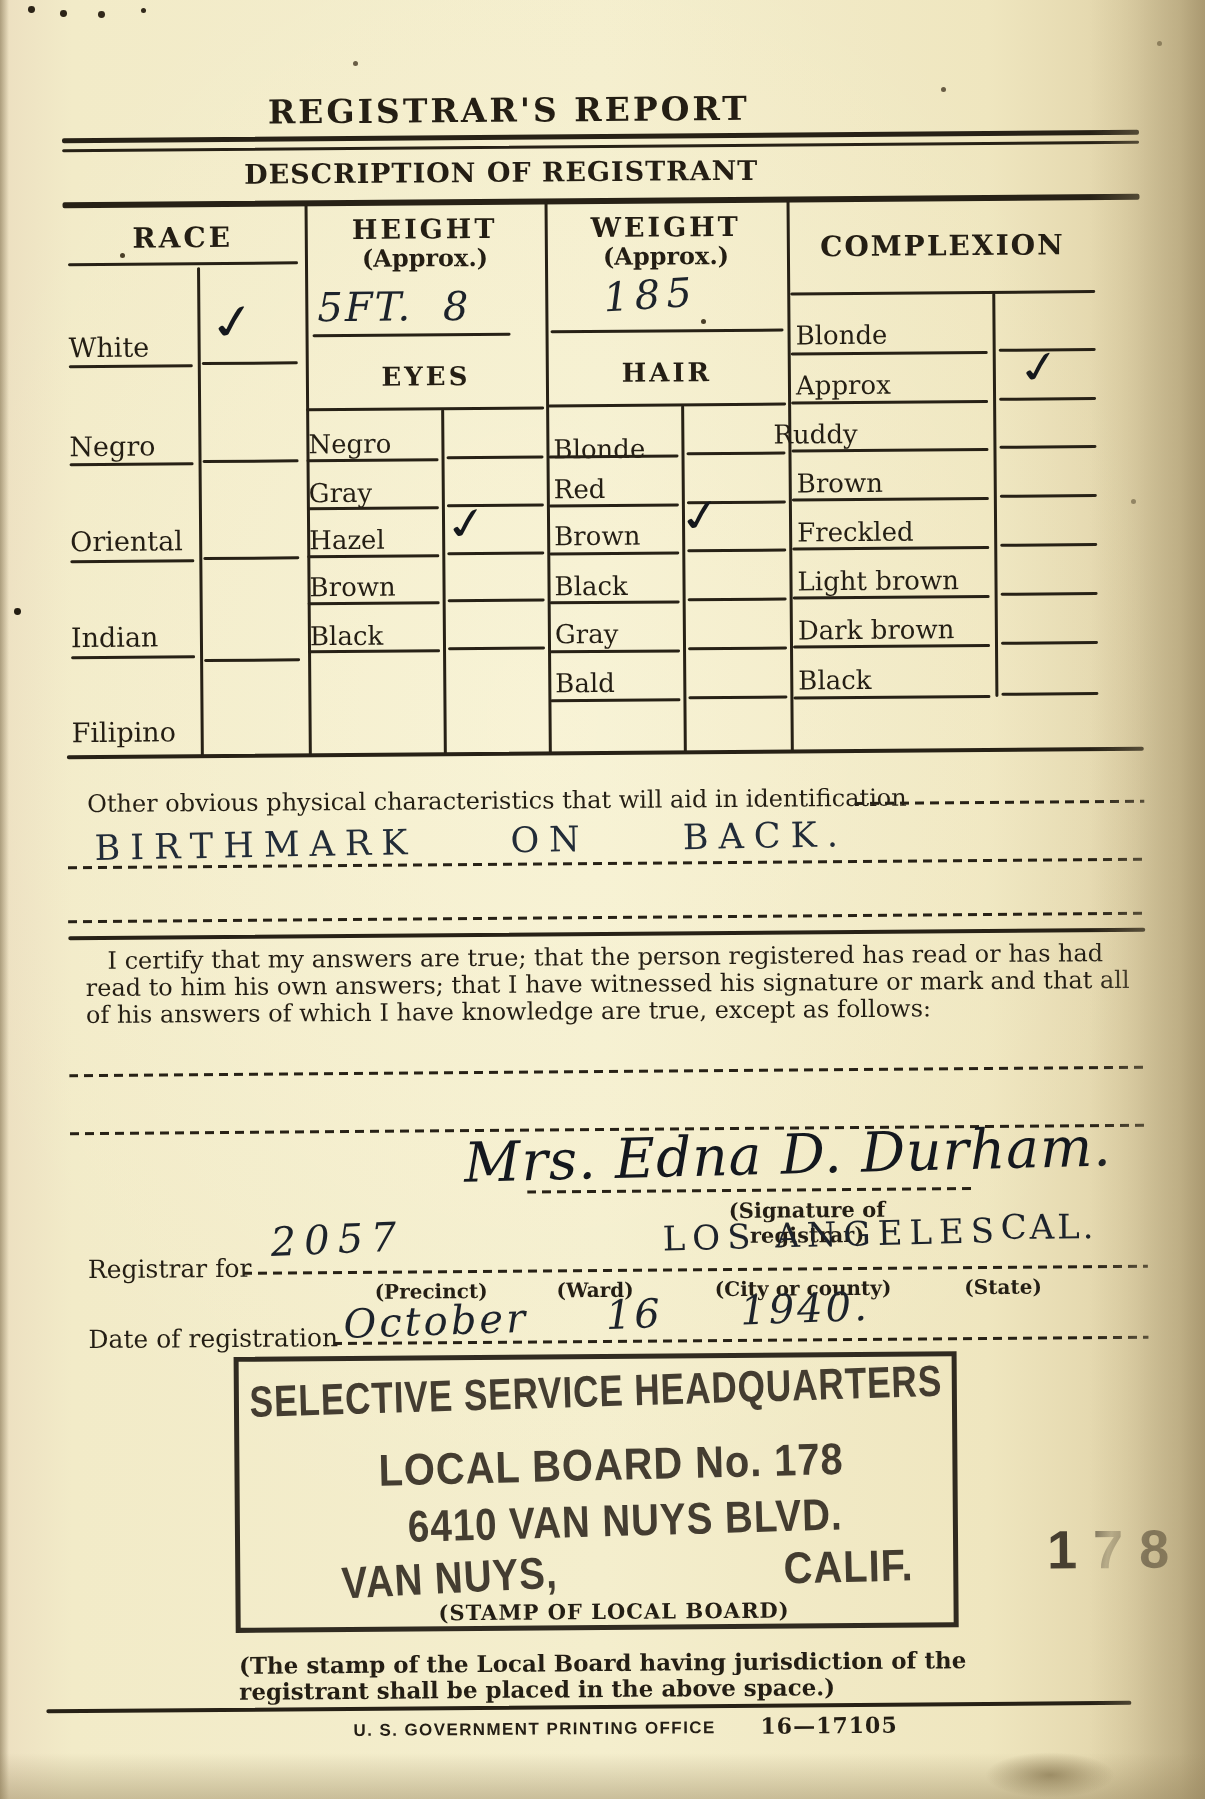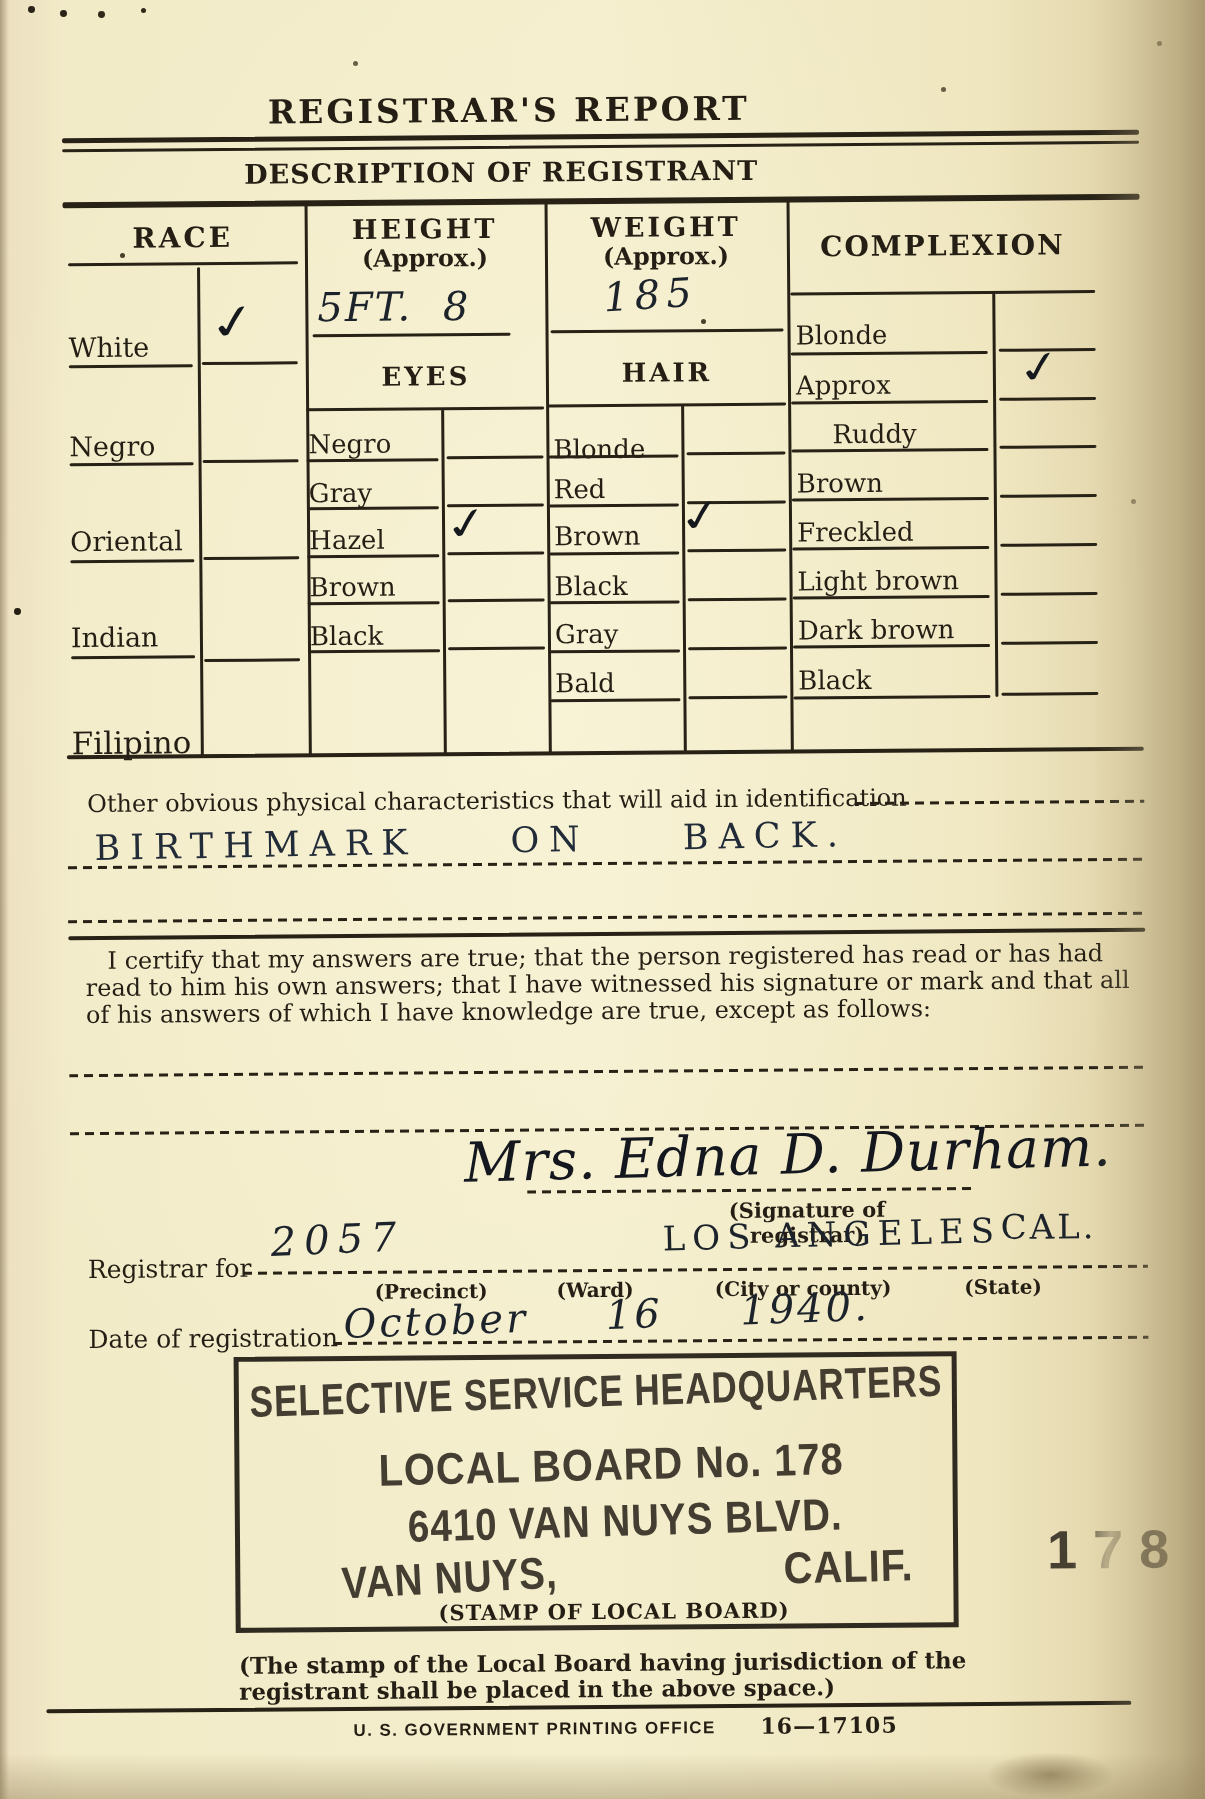--- a/index.html
+++ b/index.html
@@ -75,21 +75,21 @@
   <div class="t lbl" style="left:73px;top:522px;font-size:27px;">Oriental</div>
   <div class="chk" style="left:218px;top:488px;font-size:46px;"></div>
   <div class="hl" style="left:73px;top:556px;width:124px;"></div>
   <div class="hl" style="left:206px;top:554px;width:96px;"></div>
 
   <div class="t lbl" style="left:73px;top:618px;font-size:27px;">Indian</div>
   <div class="chk" style="left:218px;top:584px;font-size:46px;"></div>
   <div class="hl" style="left:73px;top:652px;width:124px;"></div>
   <div class="hl" style="left:206px;top:656px;width:96px;"></div>
 
-  <div class="t lbl" style="left:73px;top:713px;font-size:31px;margin-top:8px;">Filipino</div>
+  <div class="t lbl" style="left:73px;top:713px;font-size:27px;">Filipino</div>
   <div class="chk" style="left:218px;top:680px;font-size:46px;"></div>
 
   <div class="t b c hdr" style="left:312px;top:212px;width:236px;font-size:27px;">HEIGHT</div>
   <div class="t b c" style="left:312px;top:242px;width:236px;font-size:24px;">(Approx.)</div>
   <div class="hw" style="left:322px;top:282px;font-size:40px;letter-spacing:2px;word-spacing:16px;">5FT. 8</div>
   <div class="hl" style="left:317px;top:332px;width:198px;"></div>
   <div class="t b c hdr" style="left:312px;top:360px;width:236px;font-size:26px;">EYES</div>
   <div class="hl" style="left:310px;top:406px;width:238px;"></div>
 
   <div class="t lbl" style="left:312px;top:427px;">Negro</div>
@@ -160,21 +160,21 @@
   <div class="t lbl" style="left:800px;top:322px;">Blonde</div>
   <div class="chk" style="left:1026px;top:292px;font-size:42px;"></div>
   <div class="hl" style="left:795px;top:354px;width:197px;"></div>
   <div class="hl" style="left:1003px;top:352px;width:97px;"></div>
 
   <div class="t lbl" style="left:800px;top:372px;">Approx</div>
   <div class="chk" style="left:1026px;top:346px;font-size:42px;">✓</div>
   <div class="hl" style="left:795px;top:403px;width:197px;"></div>
   <div class="hl" style="left:1003px;top:401px;width:97px;"></div>
 
-  <div class="t lbl" style="left:836px;top:421px;">Ruddy</div>
+  <div class="t lbl" style="left:777px;top:421px;">Ruddy</div>
   <div class="chk" style="left:1026px;top:392px;font-size:42px;"></div>
   <div class="hl" style="left:795px;top:451px;width:197px;"></div>
   <div class="hl" style="left:1003px;top:449px;width:97px;"></div>
 
   <div class="t lbl" style="left:800px;top:470px;">Brown</div>
   <div class="chk" style="left:1026px;top:440px;font-size:42px;"></div>
   <div class="hl" style="left:795px;top:500px;width:197px;"></div>
   <div class="hl" style="left:1003px;top:498px;width:97px;"></div>
 
   <div class="t lbl" style="left:800px;top:519px;">Freckled</div>

